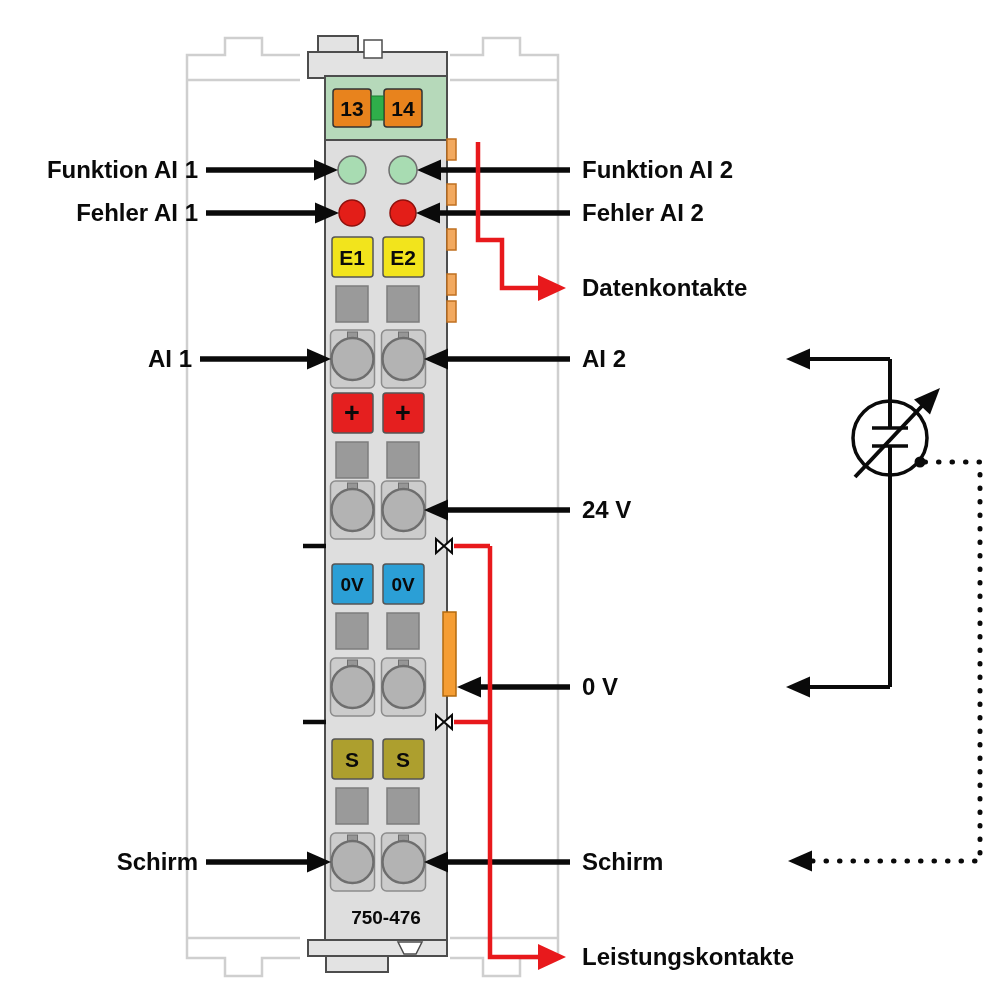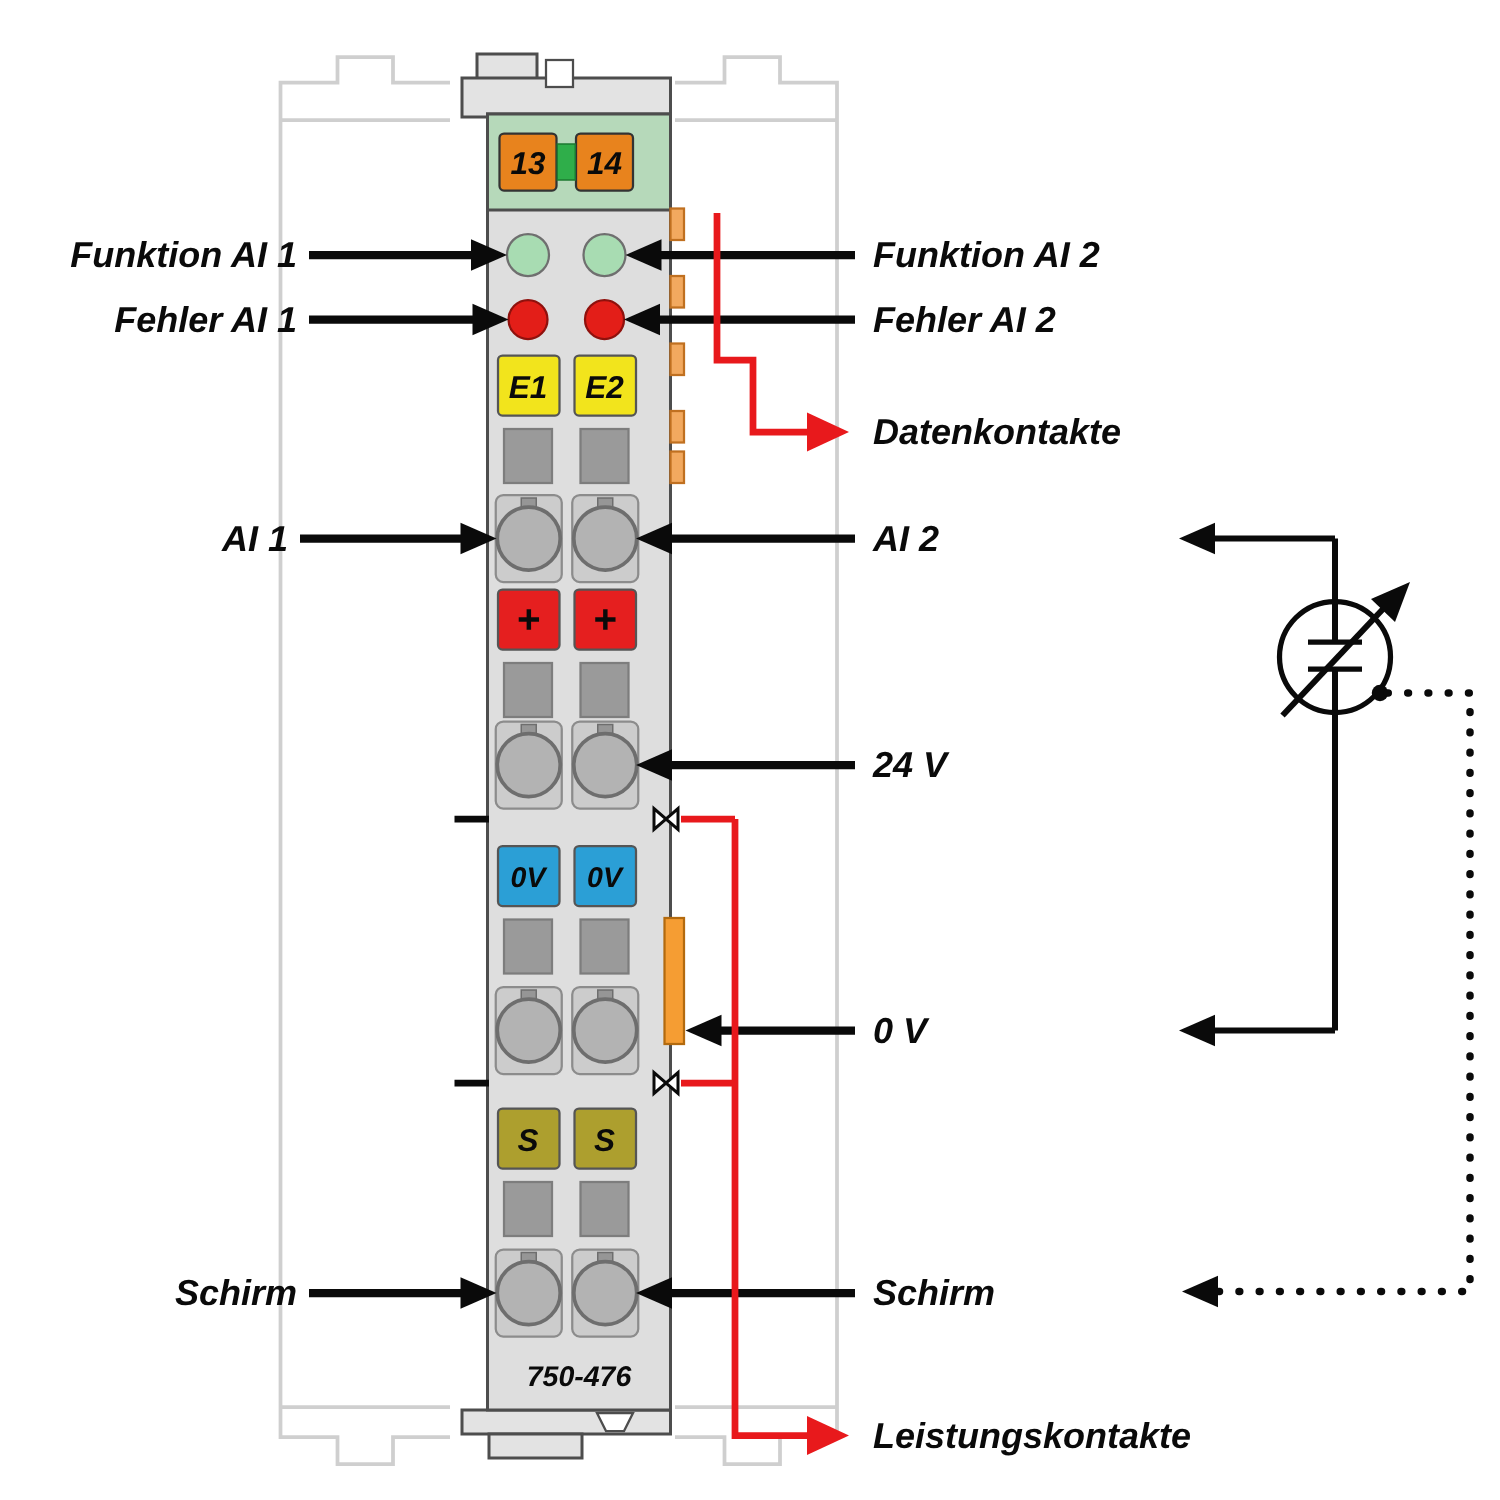--- a/index.html
+++ b/index.html
@@ -1,16 +1,16 @@
 <!DOCTYPE html>
 <html><head>
 <meta charset="utf-8">
 <style>
   html,body{margin:0;padding:0;background:#ffffff;}
-  .stage{position:relative;width:1000px;height:1000px;background:#fff;overflow:hidden;font-style:italic;}
+  .stage{position:relative;width:1000px;height:1000px;background:#fff;overflow:hidden;}
   svg{display:block;}
   text{font-family:"Liberation Sans","DejaVu Sans",sans-serif;font-weight:bold;fill:#0a0a0a;}
   .lbl{font-size:24px;}
   .left{text-anchor:end;}
   .right{text-anchor:start;}
   .term{font-size:21px;text-anchor:middle;}
   .term-lg{font-size:27px;text-anchor:middle;}
   .term-sm{font-size:19px;text-anchor:middle;}
   .pn{font-size:19px;text-anchor:middle;}
 </style>

